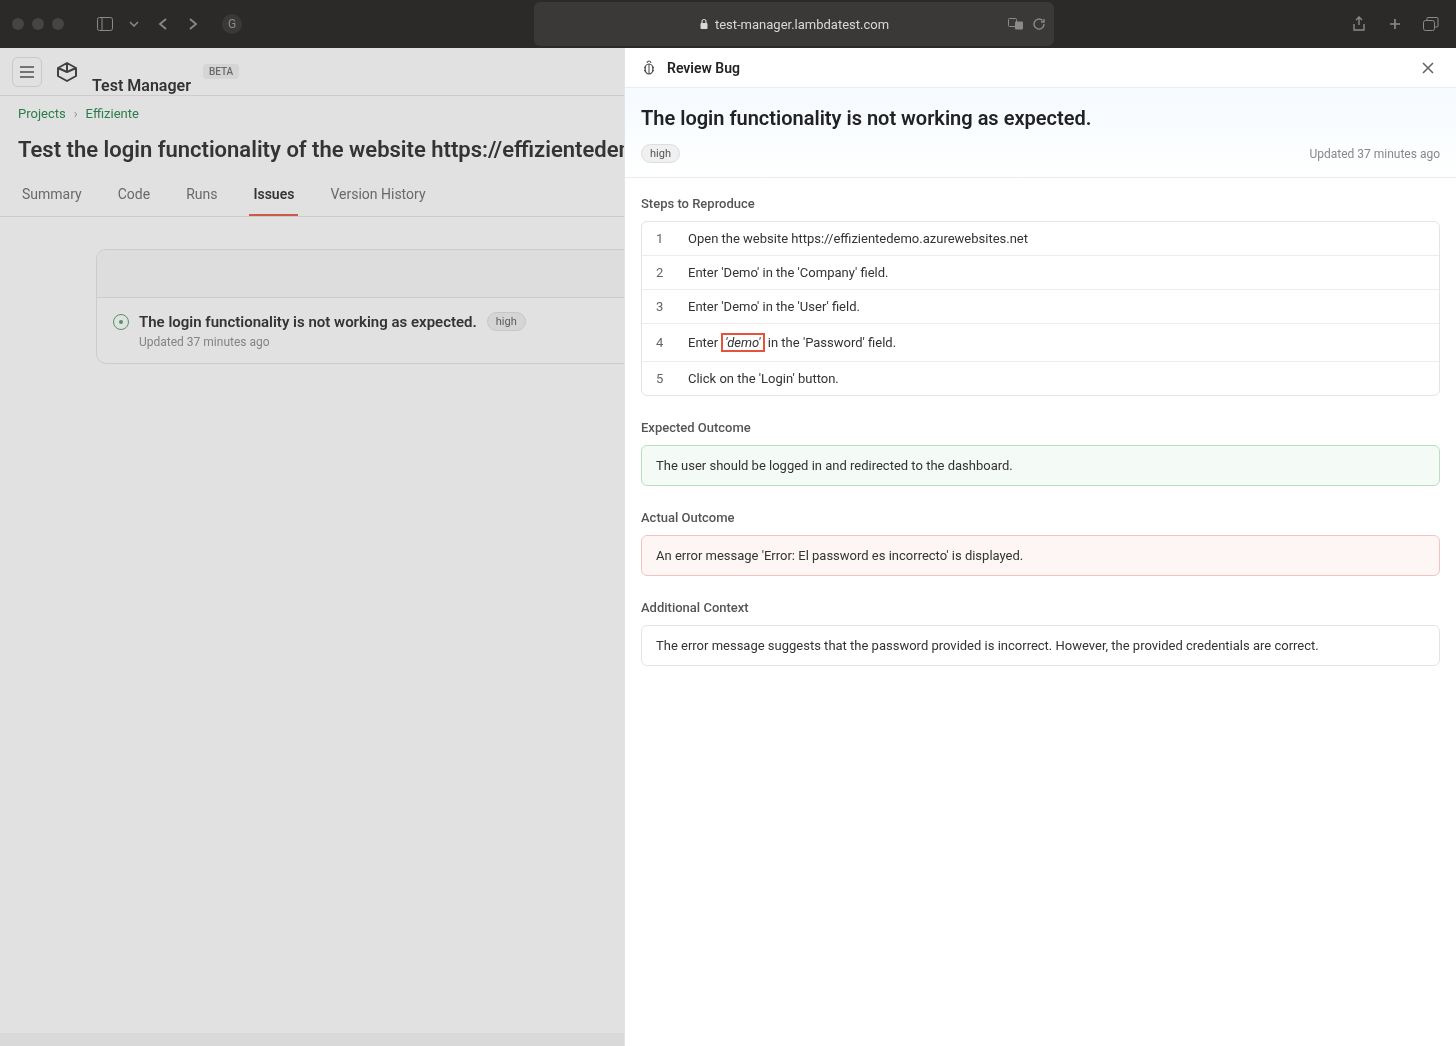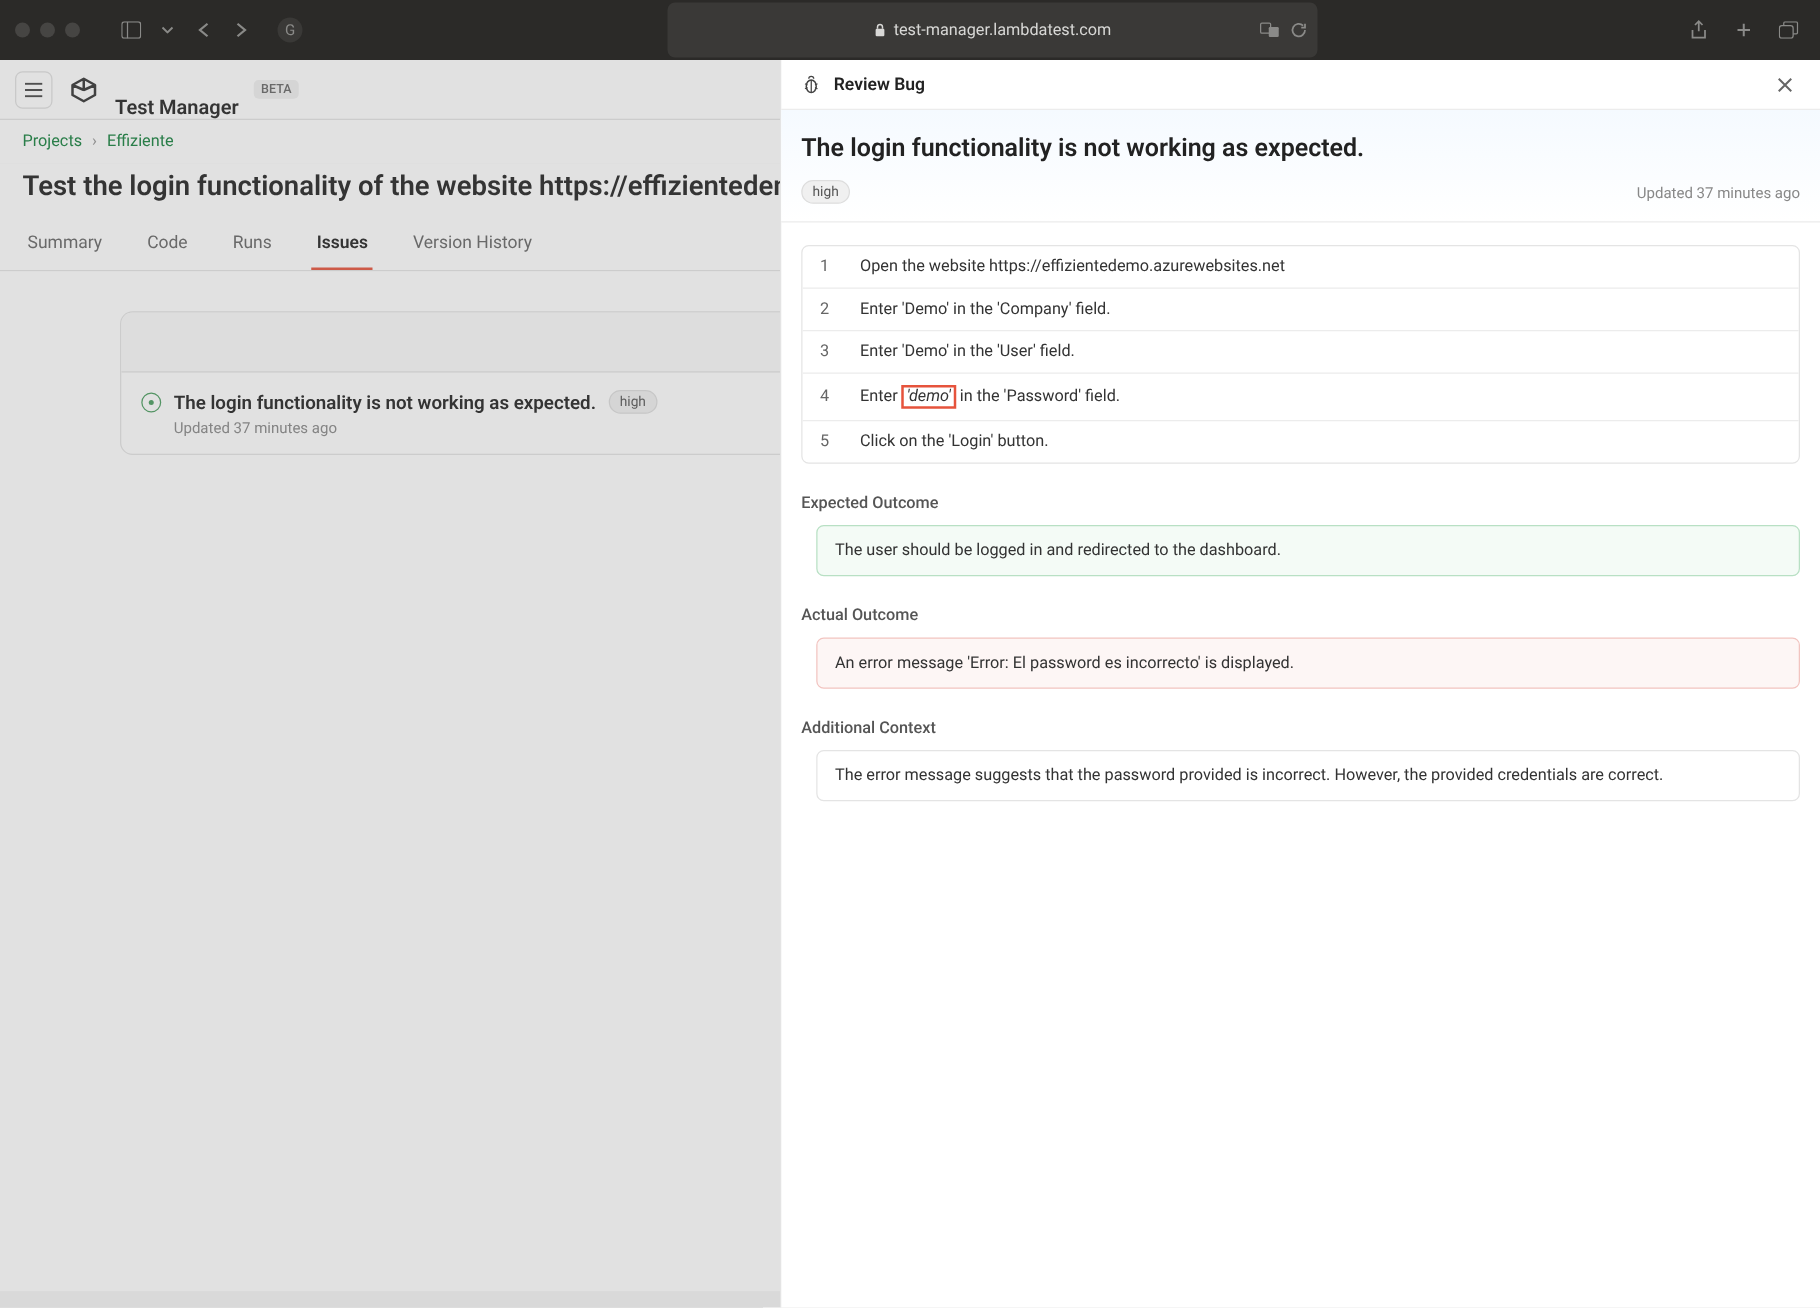--- a/index.html
+++ b/index.html
@@ -358,21 +358,20 @@
   font-style: italic;
 }
 
 .outcome-box {
   border: 1px solid;
   border-radius: 6px;
   padding: 12px 14px;
   font-size: 13px;
   color: #333;
   margin-bottom: 24px;
-  margin-left: 12px;
 }
 .outcome-expected {
   border-color: #b8e0c4;
   background: #f4fbf6;
 }
 .outcome-actual {
   border-color: #f2c4c0;
   background: #fdf6f5;
 }
 .outcome-additional {
@@ -526,20 +525,21 @@
 
   <div class="panel-title-section">
     <h2 class="panel-bug-title">The login functionality is not working as expected.</h2>
     <div class="panel-meta-row">
       <span class="priority-badge">high</span>
       <span class="panel-updated">Updated 37 minutes ago</span>
     </div>
   </div>
 
   <div class="panel-body">
+    <div class="section-label">Steps to Reproduce</div>
     <div class="steps-table">
       <div class="step-row">
         <span class="step-num">1</span>
         <span class="step-text">Open the website https://effizientedemo.azurewebsites.net</span>
       </div>
       <div class="step-row">
         <span class="step-num">2</span>
         <span class="step-text">Enter 'Demo' in the 'Company' field.</span>
       </div>
       <div class="step-row">

